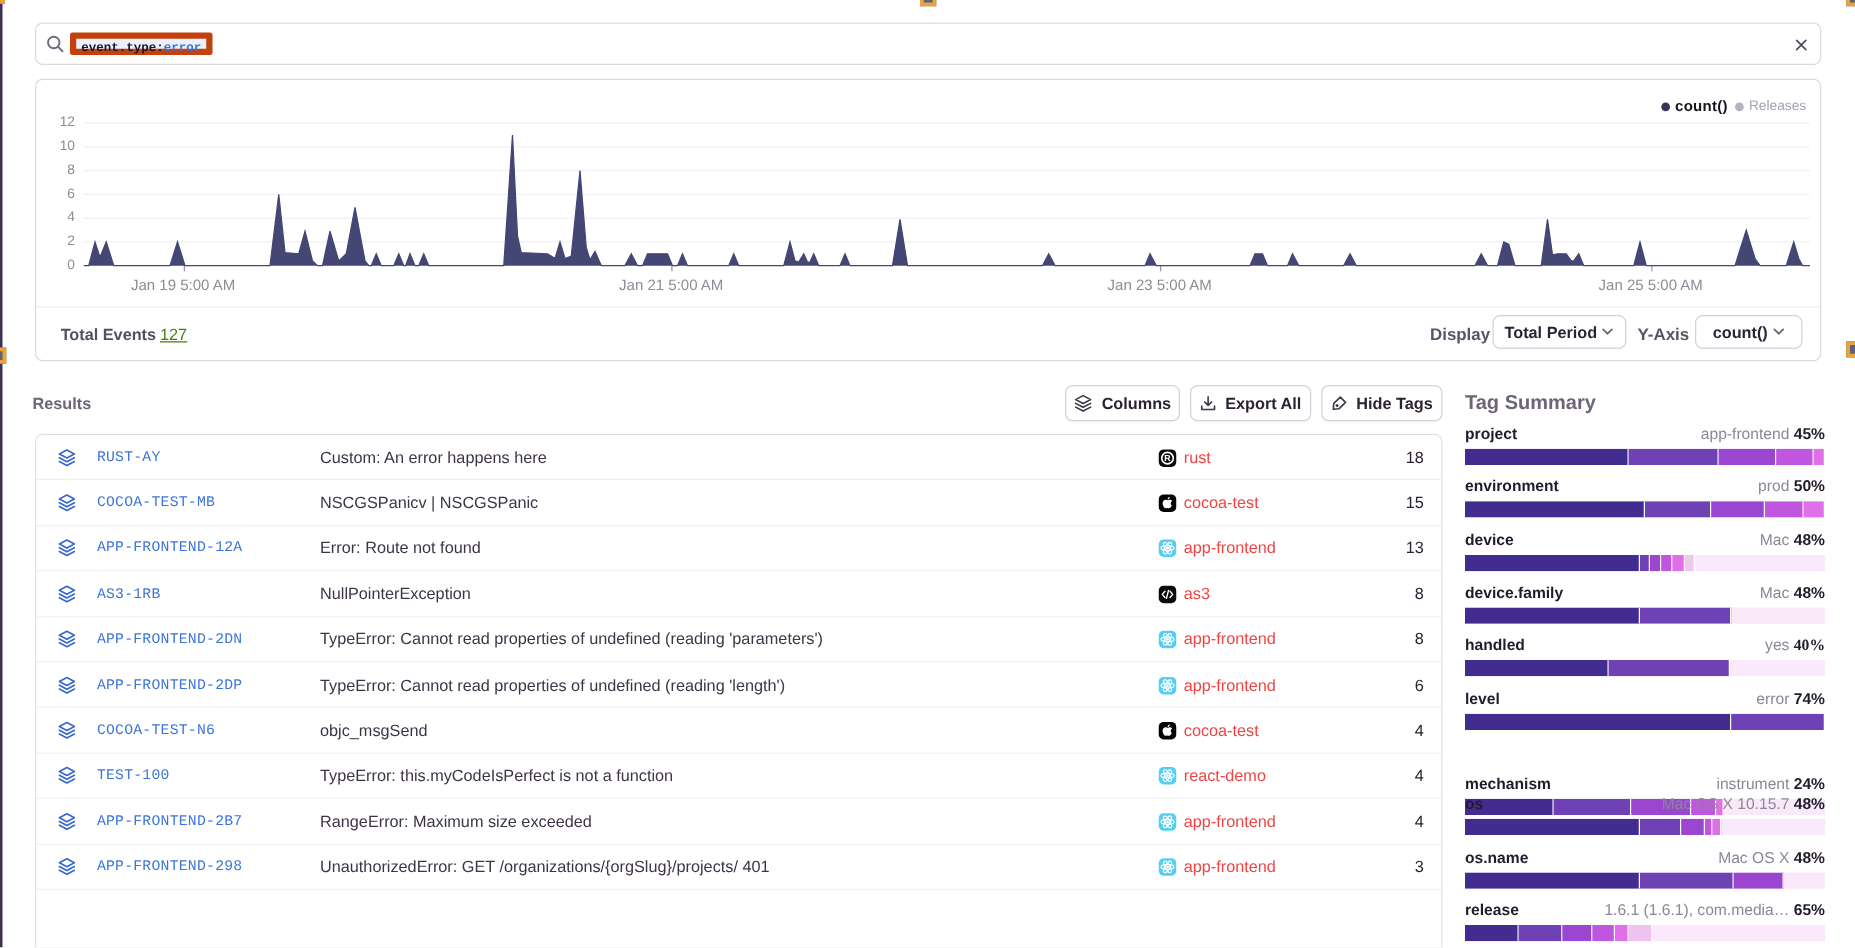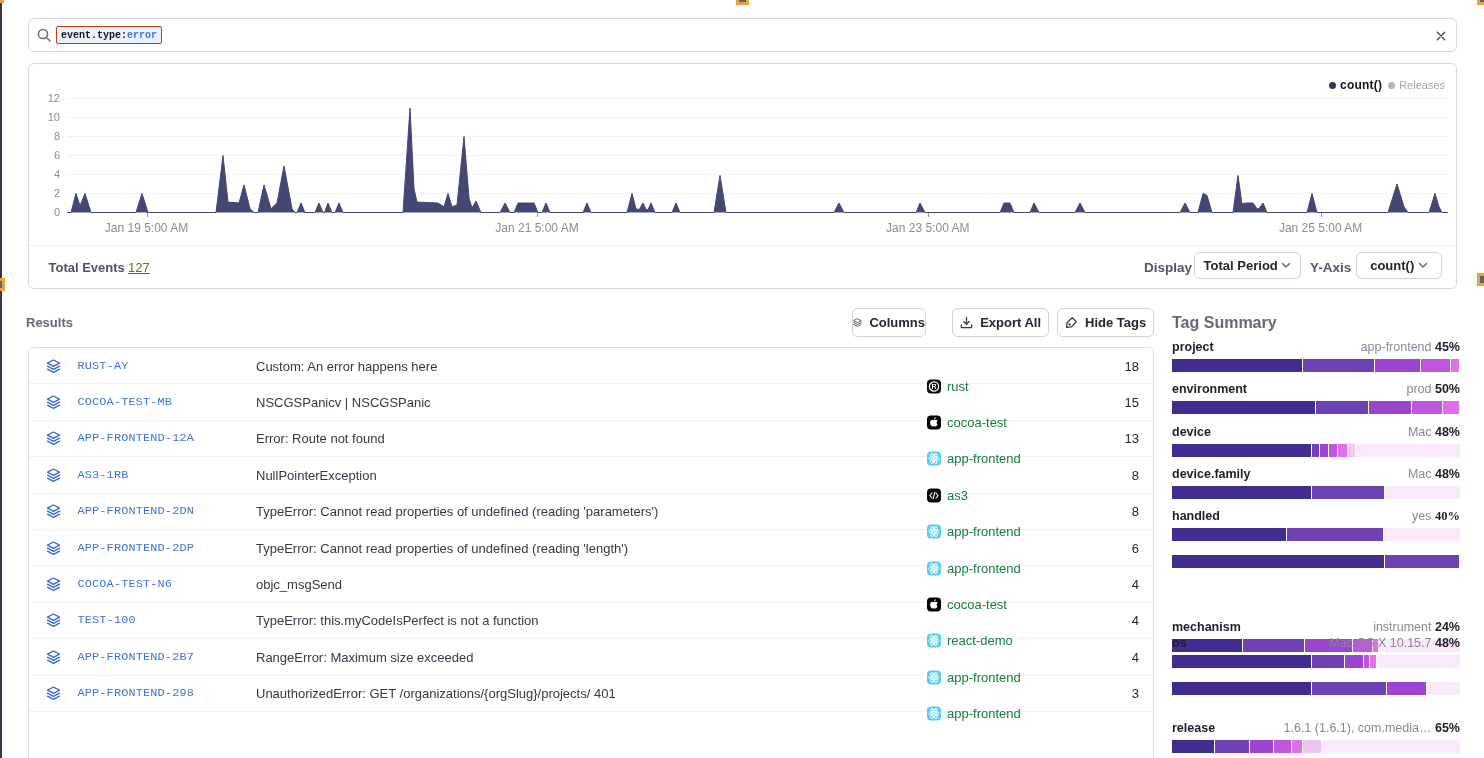--- a/index.html
+++ b/index.html
@@ -5,39 +5,39 @@
 html,body { width:1484px; height:758px; background:#fff; font-family:"Liberation Sans", sans-serif; overflow:hidden; position:relative; }
 .mono { font-family:"Liberation Mono", monospace; }
 .panel { position:absolute; background:#fff; border:1px solid #dcd8e2; border-radius:6px; }
 .btn { position:absolute; background:#fff; border:1px solid #d5d0dc; border-radius:6px; box-shadow:0 2px 0 rgba(43,34,51,0.02); display:flex; align-items:center; justify-content:center; font-size:13px; font-weight:bold; color:#2b2233; }
 .pic { display:inline-flex; width:14px; height:14px; align-items:center; justify-content:center; vertical-align:-3px; }
 .trow { position:relative; height:36.4px; border-bottom:1px solid #f2eff4; font-size:13px; }
 .trow > span { position:absolute; top:50%; transform:translateY(-50%); }
 .ricon { left:17px; width:15px; height:15px; }
 .rissue { left:48.5px; font-family:"Liberation Mono", monospace; font-size:11.8px; color:#3d74db; letter-spacing:0.2px; }
 .rtitle { left:227px; color:#3e3446; }
-.rproj { left:898px; color:#15803d;margin-top:20px; }
+.rproj { left:898px; color:#ef4444; }
 .pname { margin-left:6px; font-size:13px; }
 .rcount { right:14px; color:#2b2233; text-align:right; }
 </style></head>
 <body>
 
 <div style="position:absolute;left:0;top:0;width:1.5px;height:758px;background:#3f3050;"></div>
 <div style="position:absolute;left:-8px;top:-9px;width:12px;height:12px;background:#5c6377;border:3px solid #e8a33d;"></div>
 <div style="position:absolute;left:735.5px;top:-8px;width:13px;height:13px;background:#5c6377;border:3px solid #e8a33d;"></div>
 <div style="position:absolute;left:1477px;top:-8px;width:13px;height:13px;background:#5c6377;border:3px solid #e8a33d;"></div>
 <div style="position:absolute;left:-8px;top:278px;width:13px;height:13px;background:#5c6377;border:3px solid #e8a33d;"></div>
 <div style="position:absolute;left:1477px;top:273px;width:13px;height:13px;background:#5c6377;border:3px solid #e8a33d;"></div>
 
 <div class="panel" style="left:28px;top:17.5px;width:1429px;height:34px;">
   <svg style="position:absolute;left:8px;top:9px;" width="15" height="15" viewBox="0 0 15 15" fill="none" stroke="#71667e" stroke-width="1.5">
       <circle cx="6" cy="6" r="4.6"></circle>
       <path d="M9.5 9.5 L13 13" stroke-linecap="round"></path>
     </svg>
-  <span class="mono" style="position:absolute;left:27px;top:7px;height:18px;line-height:17px;background:#eaf1fd;border:1px solid #c2410c;border-radius:2px;padding:0 4px;font-size:10px;font-weight:bold;color:#1d1127;">event.type:<span style="color:#3d74db;">error</span></span>
+  <span class="mono" style="position:absolute;left:27px;top:7px;height:18px;line-height:17px;background:#eaf1fd;border:5px solid #c2410c;border-radius:2px;padding:0 4px;font-size:10px;font-weight:bold;color:#1d1127;">event.type:<span style="color:#3d74db;">error</span></span>
   <svg style="position:absolute;right:9px;top:11px;" width="12" height="12" viewBox="0 0 13 13" stroke="#4f4459" stroke-width="1.4" stroke-linecap="round">
       <path d="M2.5 2.5 L10.5 10.5 M10.5 2.5 L2.5 10.5"></path>
     </svg>
 </div>
 
 <div class="panel" style="left:28px;top:62.5px;width:1429px;height:226px;">
 <div style="position:absolute;left:38px;top:129.5px;width:1381px;height:1px;background:#f2f0f5;"></div>
 <div style="position:absolute;left:38px;top:110.5px;width:1381px;height:1px;background:#f2f0f5;"></div>
 <div style="position:absolute;left:38px;top:91.5px;width:1381px;height:1px;background:#f2f0f5;"></div>
 <div style="position:absolute;left:38px;top:72.5px;width:1381px;height:1px;background:#f2f0f5;"></div>
@@ -79,21 +79,21 @@
           <path d="M1.5 1.5 L5 5 L8.5 1.5"></path>
         </svg></div>
     <span style="position:absolute;left:1281px;top:14.5px;font-size:13.5px;font-weight:bold;color:#5c5268;">Y-Axis</span>
     <div class="btn" style="left:1327px;top:6px;width:86px;height:27px;">count()&nbsp;<svg width="10" height="7" viewBox="0 0 10 7" fill="none" stroke="#6f6878" stroke-width="1.5" stroke-linecap="round">
           <path d="M1.5 1.5 L5 5 L8.5 1.5"></path>
         </svg></div>
   </div>
 </div>
 
 <span style="position:absolute;left:26px;top:315px;font-size:13px;font-weight:bold;color:#6e6478;">Results</span>
-<div class="btn" style="left:852px;top:307.5px;width:74px;height:29px;"><svg width="15" height="15" viewBox="0 0 16 16" fill="none" stroke="#40364a" stroke-width="1.4" stroke-linejoin="round" stroke-linecap="round">
+<div class="btn" style="left:852px;top:307.5px;width:92px;height:29px;"><svg width="15" height="15" viewBox="0 0 16 16" fill="none" stroke="#40364a" stroke-width="1.4" stroke-linejoin="round" stroke-linecap="round">
       <path d="M8 1.6 L14.4 5 L8 8.4 L1.6 5 Z"></path>
       <path d="M1.6 8.2 L8 11.6 L14.4 8.2"></path>
       <path d="M1.6 11.4 L8 14.8 L14.4 11.4"></path>
     </svg>&nbsp;&nbsp;Columns</div>
 <div class="btn" style="left:952px;top:307.5px;width:97px;height:29px;"><svg width="13" height="13" viewBox="0 0 14 14" fill="none" stroke="#40364a" stroke-width="1.4" stroke-linecap="round" stroke-linejoin="round">
       <path d="M7 1.5 L7 8.5 M4 6 L7 9 L10 6 M1.5 9.5 L1.5 12.5 L12.5 12.5 L12.5 9.5"></path>
     </svg>&nbsp;&nbsp;Export All</div>
 <div class="btn" style="left:1057px;top:307.5px;width:97px;height:29px;"><svg width="13" height="13" viewBox="0 0 14 14" fill="none" stroke="#40364a" stroke-width="1.4" stroke-linecap="round" stroke-linejoin="round">
       <path d="M7.8 1.8 L12.3 6.3 L6.8 11.8 L1.7 12.3 L2.2 7.2 Z"></path>
       <circle cx="5" cy="9" r="0.6" fill="#40364a"></circle>
@@ -345,20 +345,24 @@
     <div style="height:16px;line-height:15px;">
       <span style="float:left;font-weight:bold;font-size:12.5px;color:#231b2c;">handled</span>
       <span style="float:right;font-size:12.5px;color:#8d8696;">yes&nbsp;<b style="color:#231b2c;font-family:Liberation Serif, serif;">40%</b></span>
     </div>
     <div style="margin-top:3px;height:13px;background:#f9e9fa;overflow:hidden;">
       <span style="display:block;float:left;width:40.0%;height:100%;background:#432c8f;border-right:1px solid #fff;box-sizing:border-box;"></span>
       <span style="display:block;float:left;width:33.5%;height:100%;background:#6e42b4;border-right:1px solid #fff;box-sizing:border-box;"></span>
     </div>
   </div>
 <div style="position:absolute;left:1172px;top:551.6px;width:288px;">
+    <div style="height:16px;line-height:15px;">
+      <span style="float:left;font-weight:bold;font-size:12.5px;color:#231b2c;">level</span>
+      <span style="float:right;font-size:12.5px;color:#8d8696;">error&nbsp;<b style="color:#231b2c;">74%</b></span>
+    </div>
     <div style="margin-top:3px;height:13px;background:#f9e9fa;overflow:hidden;">
       <span style="display:block;float:left;width:74.0%;height:100%;background:#432c8f;border-right:1px solid #fff;box-sizing:border-box;"></span>
       <span style="display:block;float:left;width:26.0%;height:100%;background:#6e42b4;border-right:1px solid #fff;box-sizing:border-box;"></span>
     </div>
   </div>
 <div style="position:absolute;left:1172px;top:620px;width:288px;">
     <div style="height:16px;line-height:15px;">
       <span style="float:left;font-weight:bold;font-size:12.5px;color:#231b2c;">mechanism</span>
       <span style="float:right;font-size:12.5px;color:#8d8696;">instrument&nbsp;<b style="color:#231b2c;">24%</b></span>
     </div>
@@ -377,20 +381,24 @@
     </div>
     <div style="margin-top:3px;height:13px;background:#f9e9fa;overflow:hidden;">
       <span style="display:block;float:left;width:48.5%;height:100%;background:#432c8f;border-right:1px solid #fff;box-sizing:border-box;"></span>
       <span style="display:block;float:left;width:11.5%;height:100%;background:#6e42b4;border-right:1px solid #fff;box-sizing:border-box;"></span>
       <span style="display:block;float:left;width:6.8%;height:100%;background:#9b46d1;border-right:1px solid #fff;box-sizing:border-box;"></span>
       <span style="display:block;float:left;width:2.0%;height:100%;background:#c055df;border-right:1px solid #fff;box-sizing:border-box;"></span>
       <span style="display:block;float:left;width:2.3%;height:100%;background:#e070ea;border-right:1px solid #fff;box-sizing:border-box;"></span>
     </div>
   </div>
 <div style="position:absolute;left:1172px;top:678.6px;width:288px;">
+    <div style="height:16px;line-height:15px;">
+      <span style="float:left;font-weight:bold;font-size:12.5px;color:#231b2c;">os.name</span>
+      <span style="float:right;font-size:12.5px;color:#8d8696;">Mac OS X&nbsp;<b style="color:#231b2c;">48%</b></span>
+    </div>
     <div style="margin-top:3px;height:13px;background:#f9e9fa;overflow:hidden;">
       <span style="display:block;float:left;width:48.5%;height:100%;background:#432c8f;border-right:1px solid #fff;box-sizing:border-box;"></span>
       <span style="display:block;float:left;width:26.2%;height:100%;background:#6e42b4;border-right:1px solid #fff;box-sizing:border-box;"></span>
       <span style="display:block;float:left;width:13.7%;height:100%;background:#9b46d1;border-right:1px solid #fff;box-sizing:border-box;"></span>
     </div>
   </div>
 <div style="position:absolute;left:1172px;top:721.0px;width:288px;">
     <div style="height:16px;line-height:15px;">
       <span style="float:left;font-weight:bold;font-size:12.5px;color:#231b2c;">release</span>
       <span style="float:right;font-size:12.5px;color:#8d8696;">1.6.1 (1.6.1), com.media…&nbsp;<b style="color:#231b2c;">65%</b></span>

